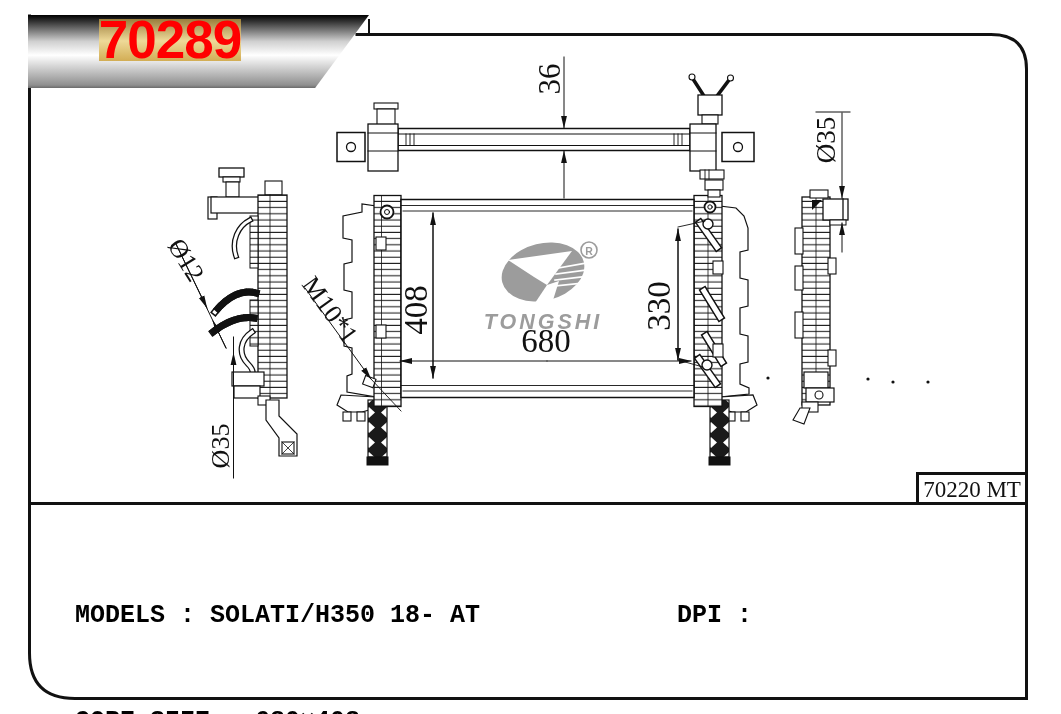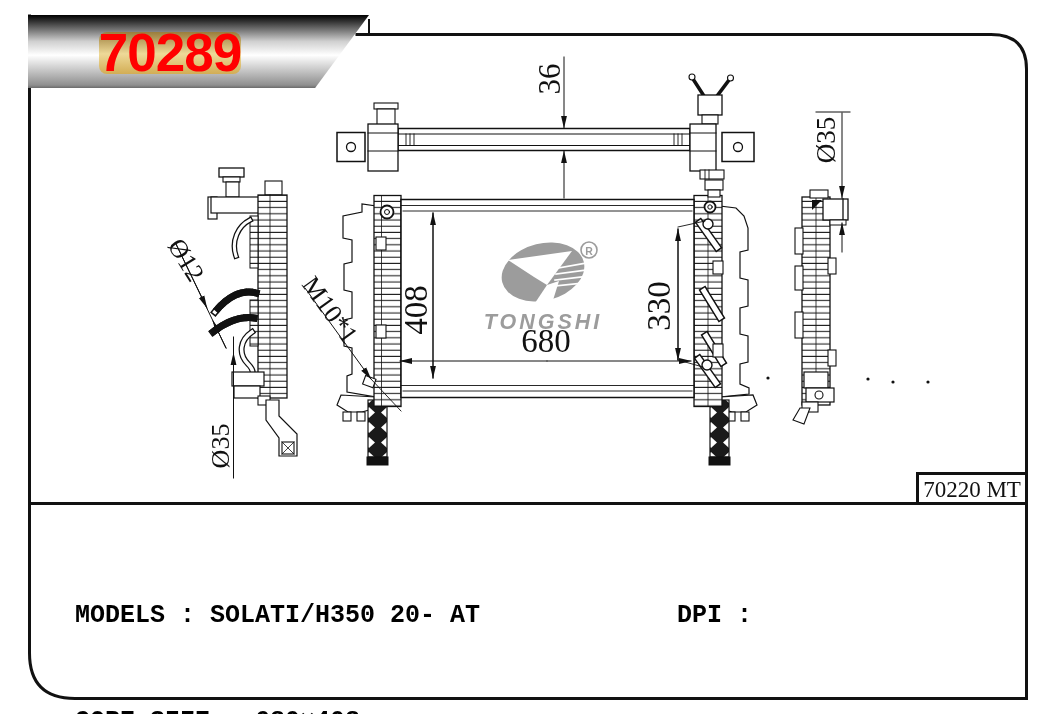--- a/index.html
+++ b/index.html
@@ -2,23 +2,23 @@
 <html><head>
 <meta charset="utf-8">
 <style>
   html,body{margin:0;padding:0;background:#fff;}
   .canvas{position:relative;width:1061px;height:714px;background:#fff;overflow:hidden;
           font-family:"Liberation Sans",sans-serif;}
   svg text{user-select:none;}
   .banner{position:absolute;left:28px;top:15px;width:341px;height:73px;
           background:linear-gradient(180deg,#000 0%,#cfcfcf 36%,#ffffff 55%,#8f8f8f 96%,#6b6b6b 100%);
           clip-path:polygon(0 0,100% 0,84.2% 100%,0 100%);}
-  .gold{position:absolute;left:71px;top:17px;width:142px;height:42px;
+  .gold{position:absolute;left:71px;top:4px;width:142px;height:42px;
         background:linear-gradient(180deg,#9a7d3c 0%,#eed998 52%,#d2ad55 100%);
-        display:flex;align-items:center;justify-content:center;border-radius:8px;}
+        display:flex;align-items:center;justify-content:center;}
   .part-no{color:#ff0000;font-weight:bold;font-size:53px;line-height:42px;letter-spacing:-1px;}
   .spec-col{position:absolute;font-family:"Liberation Mono","DejaVu Sans Mono",monospace;
             font-weight:bold;font-size:25px;color:#000;line-height:35.2px;white-space:pre;}
   .spec-left{left:75px;top:528px;}
   .spec-right{left:677px;top:528px;}
 </style>
 </head>
 <body>
 
 <div class="canvas">
@@ -237,21 +237,21 @@
     </g>
   </svg>
 
   <div class="banner">
     <div class="gold">
       <span class="part-no">70289</span>
     </div>
   </div>
 
   <div class="spec-col spec-left">
-    <div>MODELS : SOLATI/H350 20- AT</div>
+    <div>MODELS : SOLATI/H350 18- AT</div>
     <div>CORE SIZE : 680×408</div>
     
     
   </div>
   <div class="spec-col spec-right">
     <div>DPI :</div>
     
     
   </div>
 

